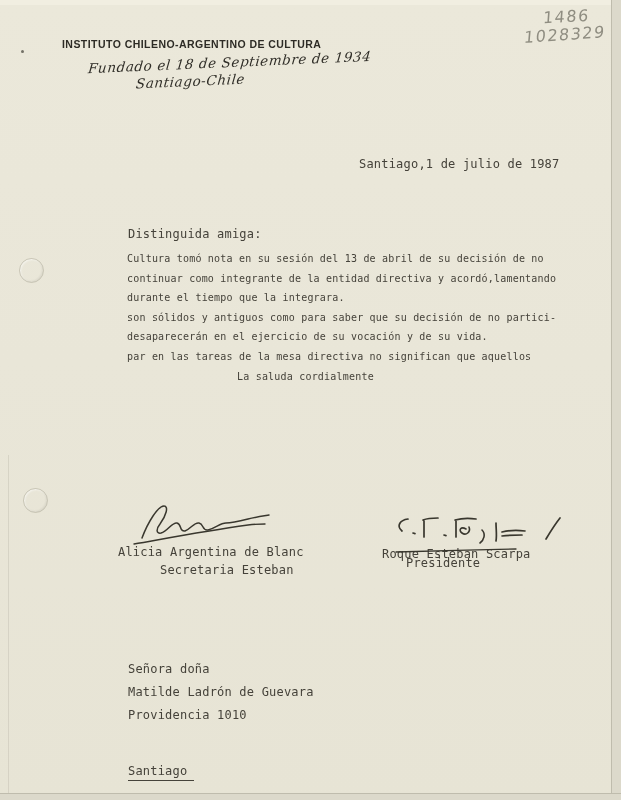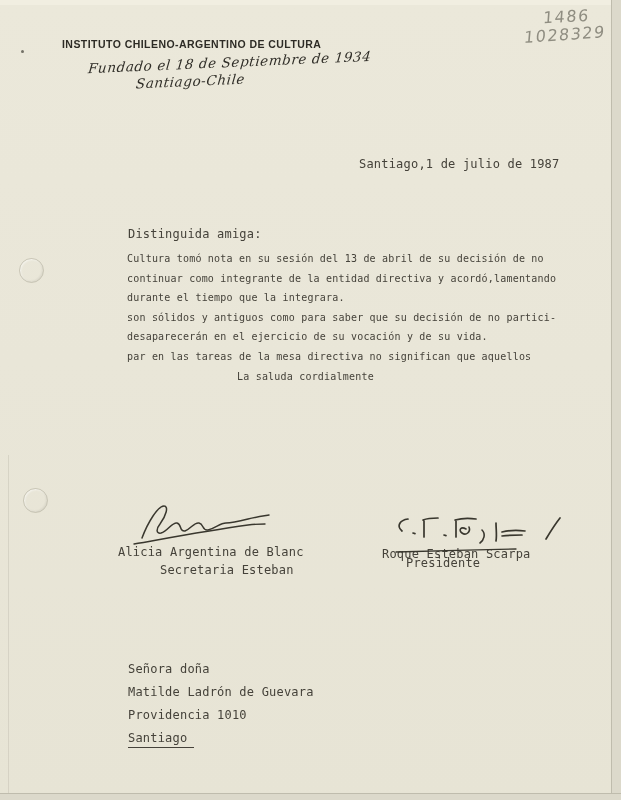--- a/index.html
+++ b/index.html
@@ -88,21 +88,21 @@
     <path stroke-width="1.7" d="M108,13 C108,19 109,25 108,31"></path>
     <path stroke-width="1.7" d="M114,22 C122,20 130,20 137,21 M114,26 C121,25 128,25 134,25"></path>
     <path stroke-width="1.7" d="M158,29 C164,19 168,13 172,8"></path>
     <path stroke-width="1.3" d="M8,42 C40,41 90,40 128,39"></path>
   </svg>
 
   <div>
     <div class="typed" style="left:128px;top:662px;">Señora doña</div>
     <div class="typed" style="left:128px;top:685px;">Matilde Ladrón de Guevara</div>
     <div class="typed" style="left:128px;top:708px;">Providencia 1010</div>
-    <div class="typed" style="left:128px;top:731px;">
+    <div class="typed" style="left:128px;top:764px;">
       <span class="underlined">Santiago</span>
     </div>
   </div>
 
   <div class="punch" style="left:19px;top:258px;"></div>
   <div class="punch" style="left:23px;top:488px;"></div>
   <div class="crease"></div>
   <div class="speck"></div>
   <div class="edge-right"></div>
   <div class="edge-bottom"></div>

